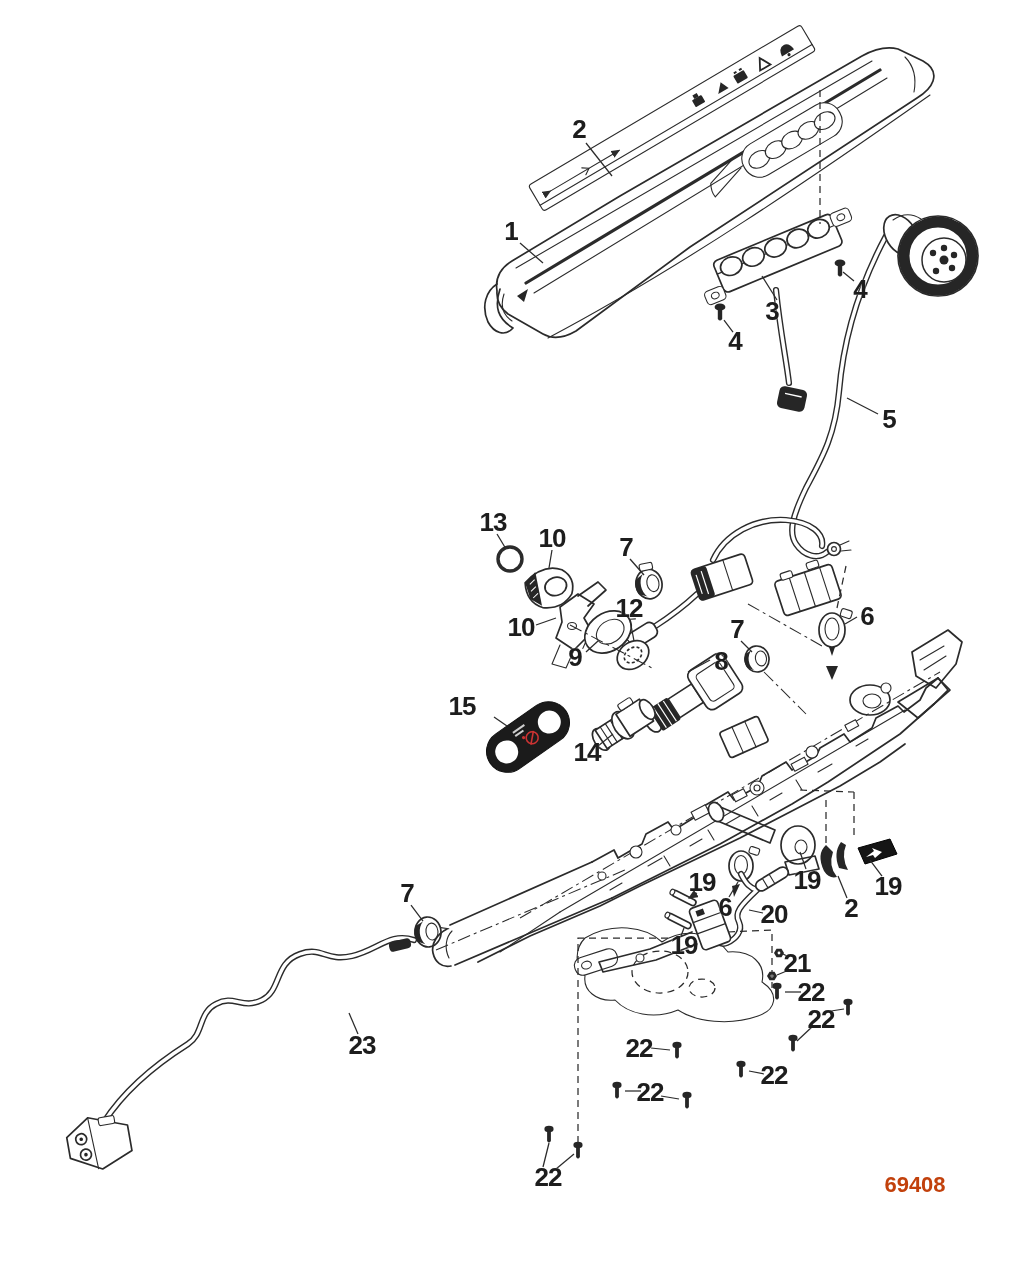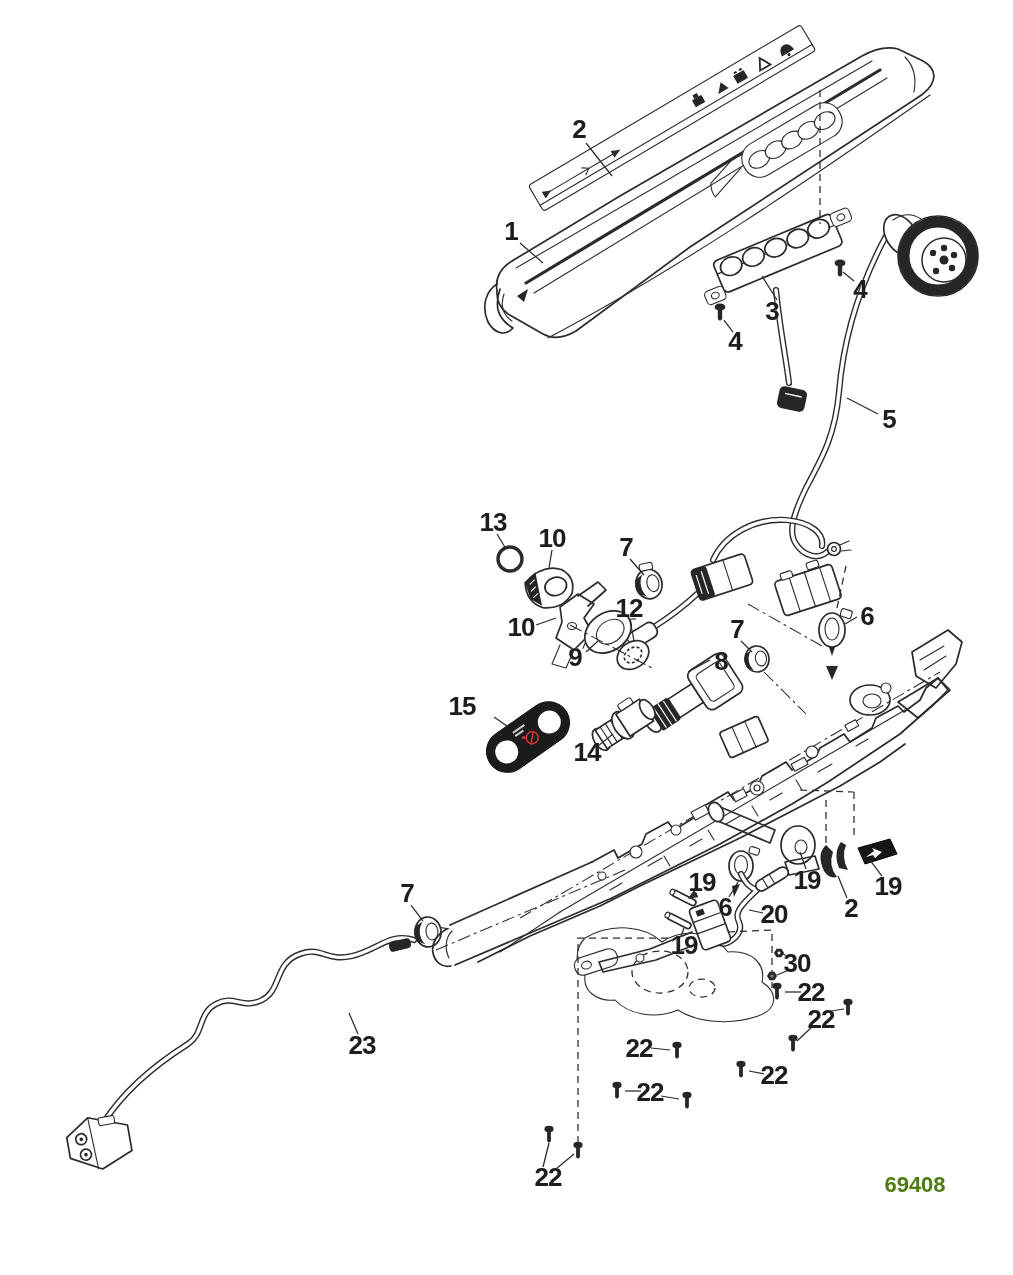--- a/index.html
+++ b/index.html
@@ -3,21 +3,21 @@
 <meta charset="utf-8">
 <style>
   html,body{margin:0;padding:0;background:#e8e8e8;}
   .stage{position:relative;width:1013px;height:1275px;background:#ffffff;overflow:hidden;
          font-family:"Liberation Sans",sans-serif;}
   .stage svg{position:absolute;left:0;top:0;}
   .callout{position:absolute;transform:translate(-50%,-50%);
            font:bold 26px "Liberation Sans",sans-serif;color:#1d1d1d;letter-spacing:-1px;
            text-shadow:0 0 1px #fff;}
   .fignum{position:absolute;transform:translate(-50%,-50%);
-          font:bold 22px "Liberation Sans",sans-serif;color:#4d7c0f;}
+          font:bold 22px "Liberation Sans",sans-serif;color:#c2410c;}
   
   .o  {fill:none;stroke:#2b2b2b;stroke-width:1.7;stroke-linecap:round;stroke-linejoin:round;}
   .t  {fill:none;stroke:#2b2b2b;stroke-width:1.1;stroke-linecap:round;stroke-linejoin:round;}
   .w2 {fill:none;stroke:#2b2b2b;stroke-width:3.2;stroke-linecap:round;}
   .wh {fill:#fff;stroke:#2b2b2b;stroke-width:1.7;stroke-linejoin:round;}
   .wt {fill:#fff;stroke:#2b2b2b;stroke-width:1.1;stroke-linejoin:round;}
   .dk {fill:#262626;stroke:none;}
   .dsh{fill:none;stroke:#2b2b2b;stroke-width:1.25;stroke-dasharray:7 5;}
   .ddt{fill:none;stroke:#2b2b2b;stroke-width:1.05;stroke-dasharray:13 4 3 4;}
   .cu {fill:none;stroke:#2b2b2b;stroke-width:6.2;stroke-linecap:round;}
@@ -507,21 +507,21 @@
 <div class="callout" style="left:462px;top:706px">15</div>
 <div class="callout" style="left:587px;top:752px">14</div>
 <div class="callout" style="left:407px;top:893px">7</div>
 <div class="callout" style="left:702px;top:882px">19</div>
 <div class="callout" style="left:807px;top:880px">19</div>
 <div class="callout" style="left:851px;top:908px">2</div>
 <div class="callout" style="left:888px;top:886px">19</div>
 <div class="callout" style="left:725px;top:907px">6</div>
 <div class="callout" style="left:774px;top:914px">20</div>
 <div class="callout" style="left:684px;top:945px">19</div>
-<div class="callout" style="left:797px;top:963px">30</div>
+<div class="callout" style="left:797px;top:963px">21</div>
 <div class="callout" style="left:811px;top:992px">22</div>
 <div class="callout" style="left:821px;top:1019px">22</div>
 <div class="callout" style="left:639px;top:1048px">22</div>
 <div class="callout" style="left:774px;top:1075px">22</div>
 <div class="callout" style="left:650px;top:1092px">22</div>
 <div class="callout" style="left:362px;top:1045px">23</div>
 <div class="callout" style="left:548px;top:1177px">22</div>
 
 <div class="fignum" style="left:915px;top:1185px">69408</div>
 

